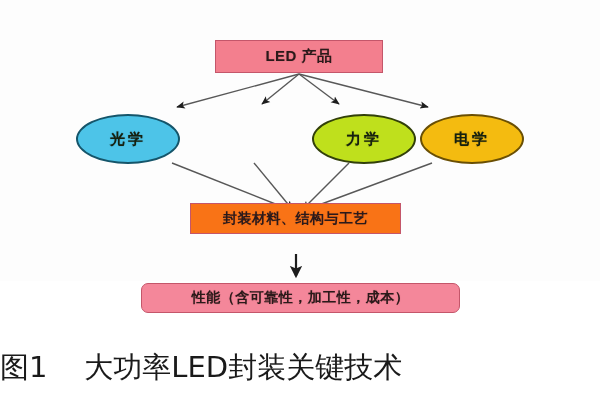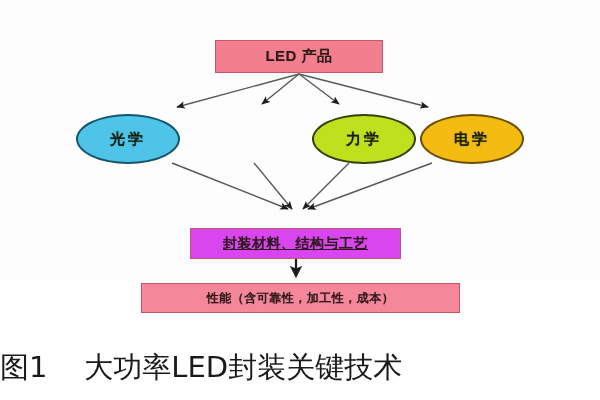--- a/index.html
+++ b/index.html
@@ -41,31 +41,31 @@
     text-shadow: 0 0 1px rgba(90,30,40,0.35);
     filter: blur(0.18px);
   }
   #box-top {
     left: 215px; top: 40px;
     width: 168px; height: 33px;
     font-size: 15px;
     background: #f37f8e;
   }
   #box-mid {
-    left: 190px; top: 228px;
+    left: 190px; top: 203px;
     width: 211px; height: 31px;
     font-size: 14px;
-    background: #d946ef;
-    text-decoration: underline;
+    background: #f97316;
   }
   #box-bottom {
     left: 141px; top: 283px;
     width: 319px; height: 30px;
-    font-size: 12px;
+    font-size: 14px;
     background: #f4879a;
+    border-radius: 7px;
   }
   
   .ellipse {
     position: absolute;
     box-sizing: border-box;
     width: 104px;
     height: 50px;
     border-radius: 50%;
     border: 2px solid #ef4444;
     display: flex;

